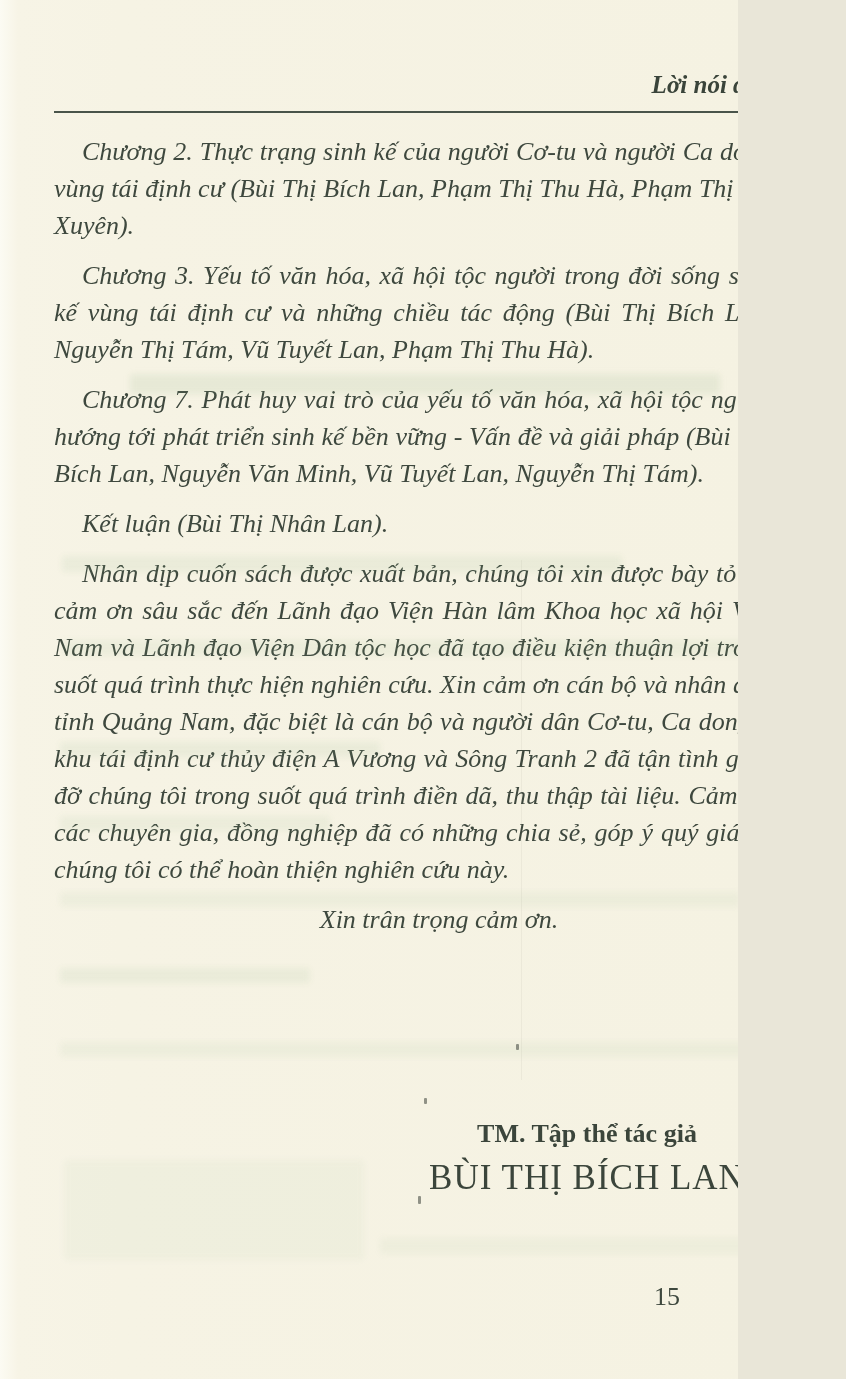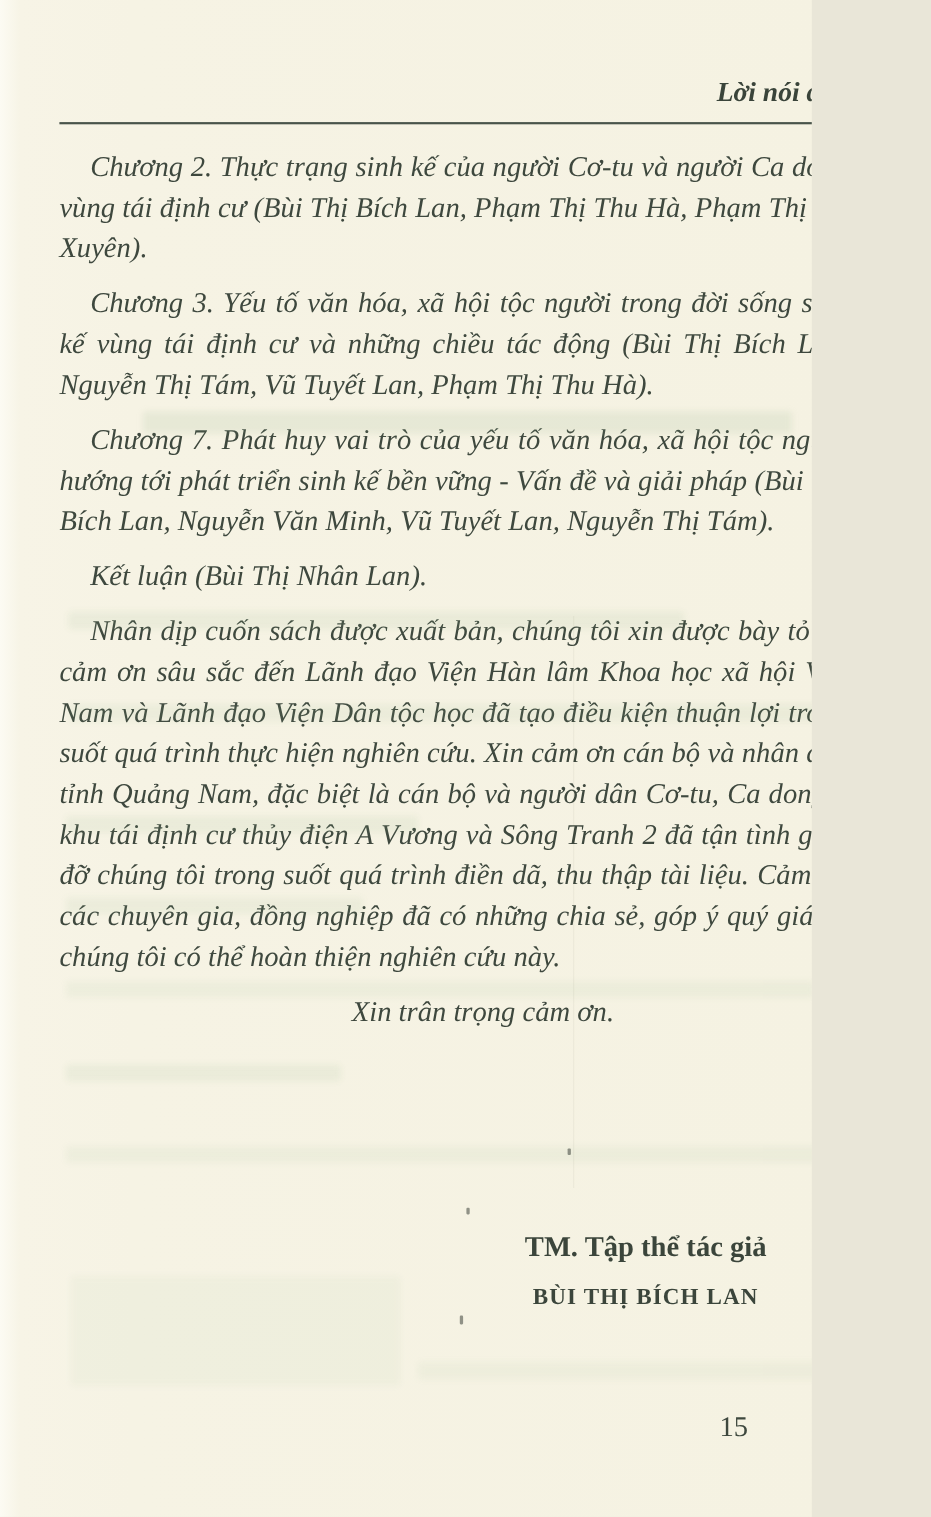--- a/index.html
+++ b/index.html
@@ -39,21 +39,21 @@
   .body-col p.closing { text-indent: 52px; text-align: center; margin-bottom: 0; }
   
   .signature {
     position: absolute; top: 1112px; left: 372px; width: 430px;
     text-align: center;
     font-size: 26px; line-height: 44px;
     color: #3b453b;
   }
   .sig-place { font-style: italic; }
   .sig-onbehalf, .sig-role { font-weight: bold; }
-  .sig-name { font-weight: bold; font-size: 21px; letter-spacing: 1px; }
+  .sig-name { font-weight: normal; font-size: 35px; letter-spacing: 1px; }
   
   .page-number {
     position: absolute; top: 1282px; right: 58px;
     font-size: 26px; color: #3e483e;
   }
   
   .bleed {
     position: absolute;
     background: rgba(140, 175, 135, 0.14);
     filter: blur(3px);

